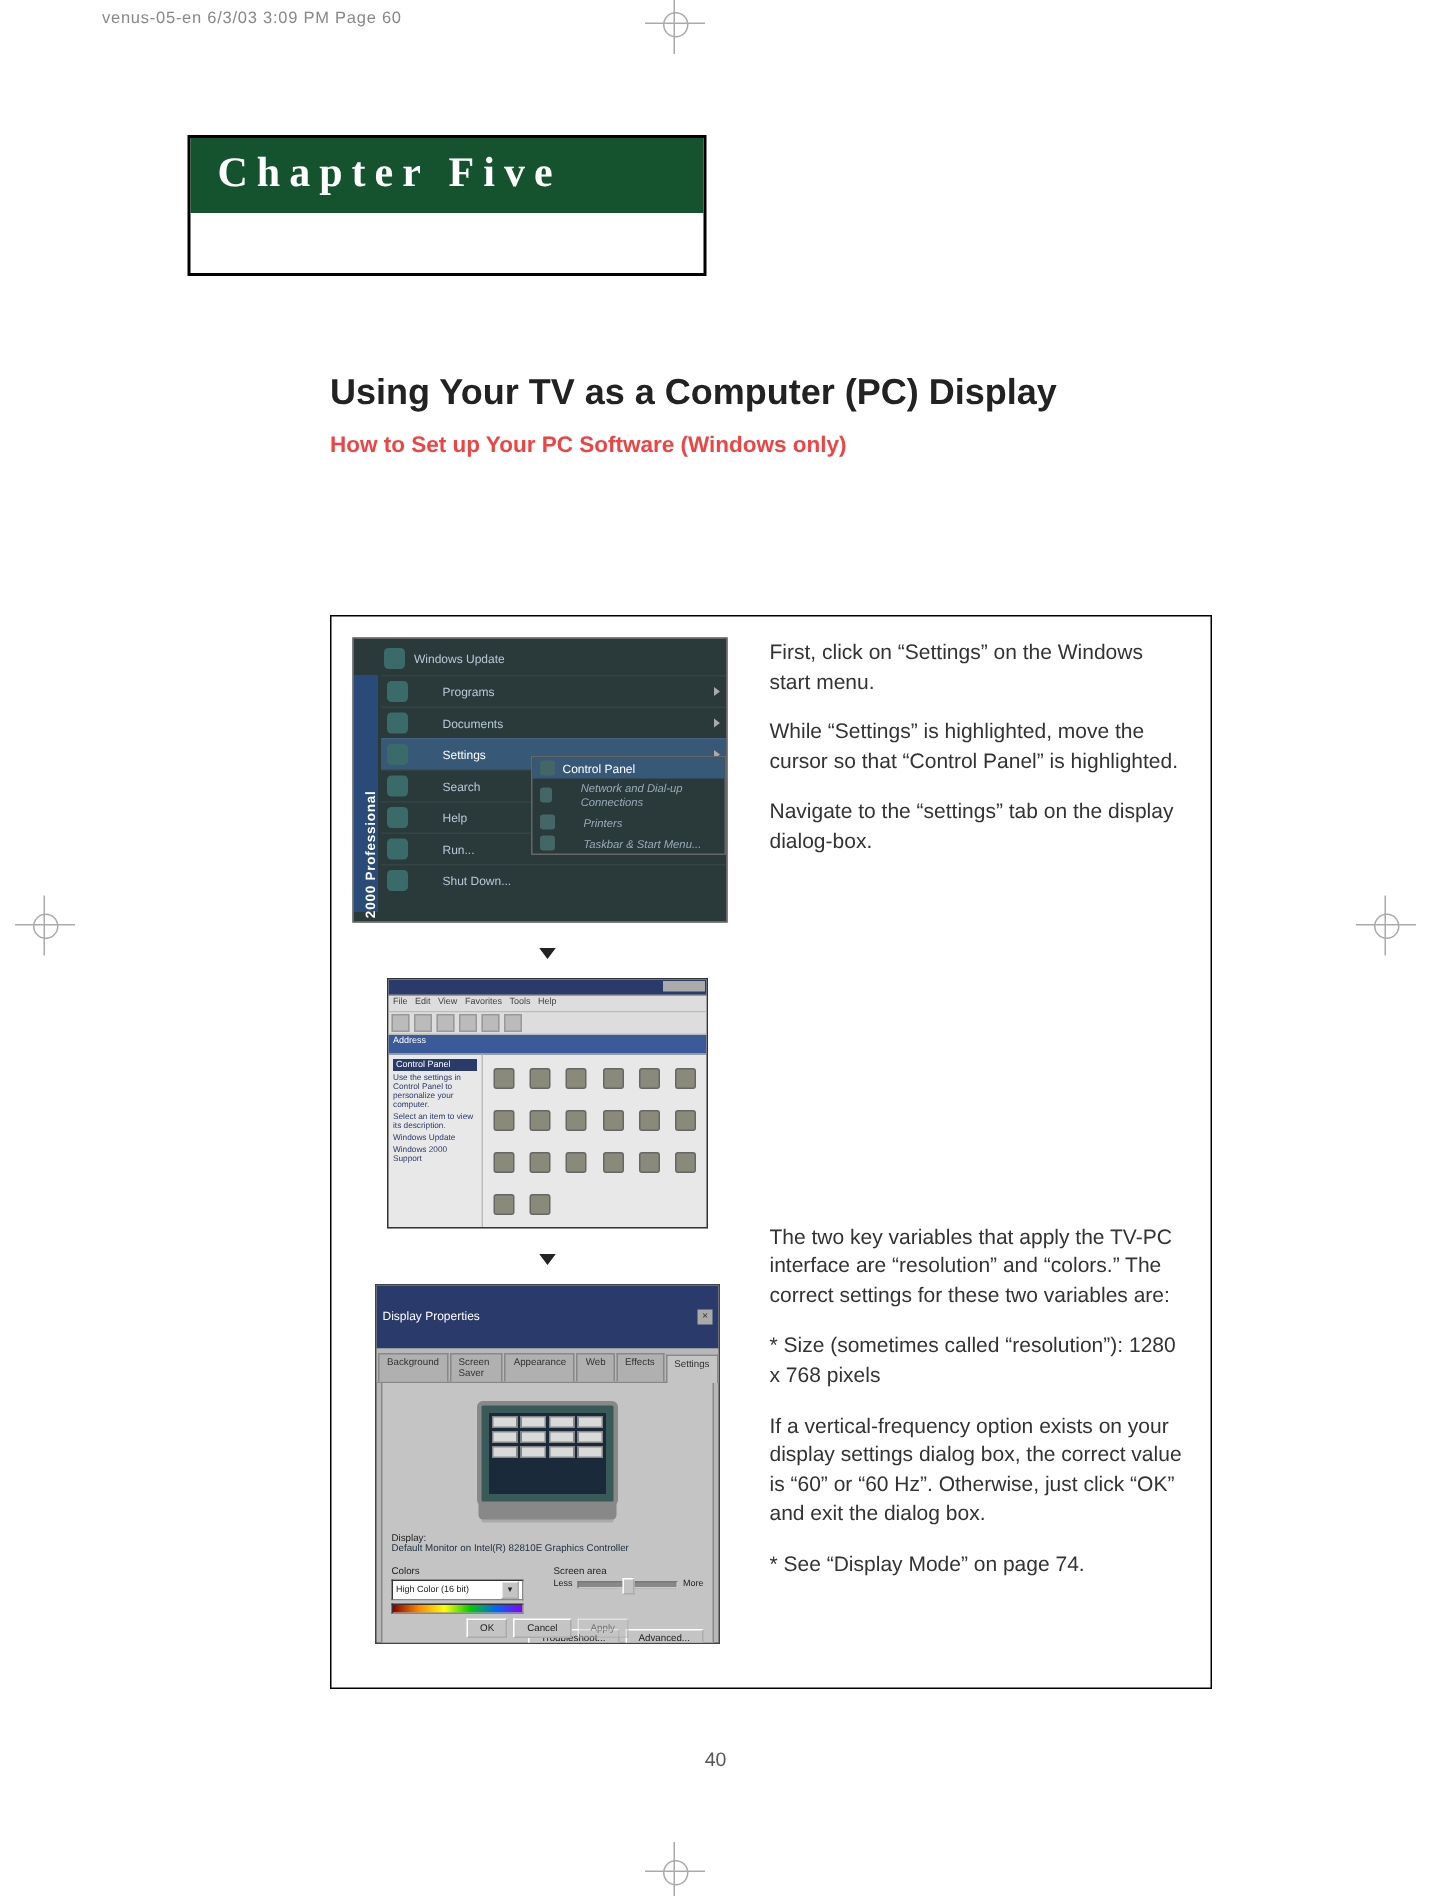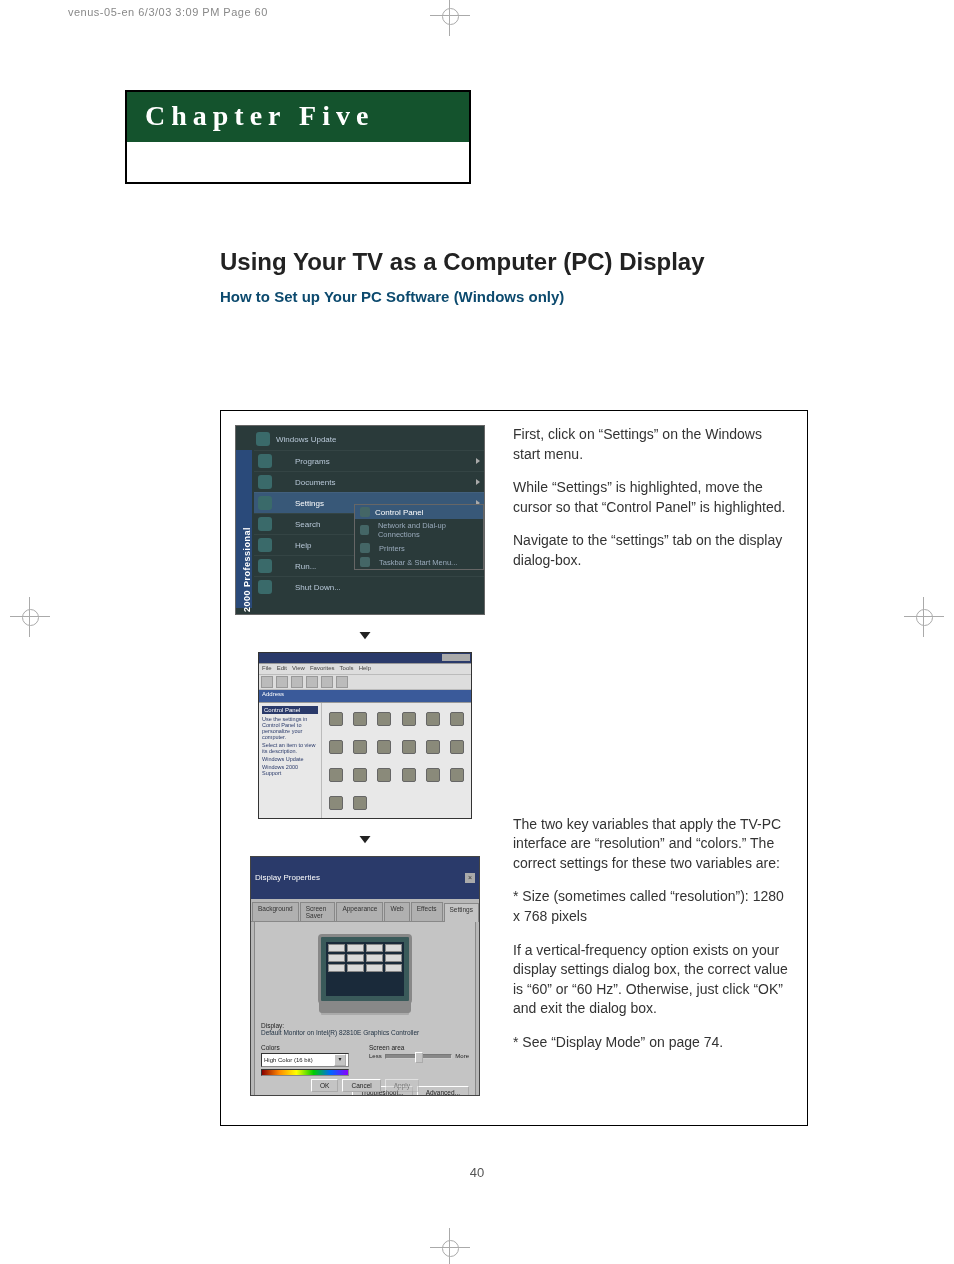--- a/index.html
+++ b/index.html
@@ -104,21 +104,21 @@
     font-size: 24px;
     font-weight: bold;
     color: #222;
   }
   .section-sub {
     position: absolute;
     left: 220px;
     top: 288px;
     font-size: 15px;
     font-weight: bold;
-    color: #0c4a6e;
+    color: #ef4444;
   }
 
   .content-box {
     position: absolute;
     left: 220px;
     top: 410px;
     width: 588px;
     height: 716px;
     border: 1px solid #000;
     box-sizing: border-box;
@@ -214,24 +214,25 @@
     background: #2a3a3a;
     border: 1px solid #666;
   }
   .sm-sub-title {
     background: #385878;
     color: #fff;
     padding: 2px 5px;
     display: flex; gap: 5px; align-items: center;
   }
   .sm-sub-item {
-    display: flex; gap: 9px; align-items: center;
+    display: flex; gap: 19px; align-items: center;
     padding: 2px 5px;
     color: #9ab;
     font-size: 7.5px;
+    font-style: italic;
   }
   .sm-tinyicon {
     width: 10px; height: 10px; background: #466; border-radius: 2px;
     display: inline-block;
   }
 
   
   .fig-cp {
     width: 212px;
     height: 165px;

